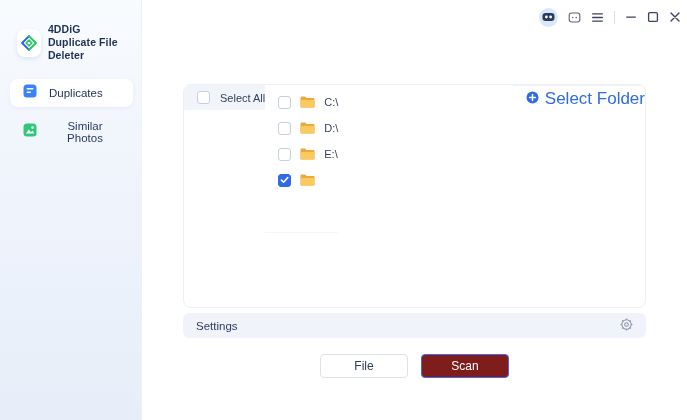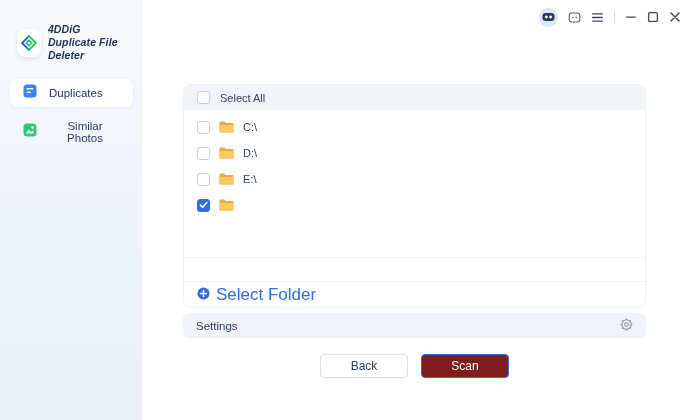--- a/index.html
+++ b/index.html
@@ -9,42 +9,42 @@
   .window { position:relative; width:687px; height:420px; background:#fff; overflow:hidden; }
 
   
   .sidebar { position:absolute; left:0; top:0; width:142px; height:420px;
     background:linear-gradient(180deg,#F8FBFE 0%,#EFF4FC 45%,#E7EEF9 100%);
     border-right:1px solid #EDF1F8; }
   .logo-row { position:absolute; left:17px; top:23px; display:flex; align-items:center; gap:7px; }
   .logo-badge { width:28px; height:28px; background:#fff; border-radius:8px;
     box-shadow:0 2px 5px rgba(40,80,160,.12); display:flex; align-items:center; justify-content:center; }
   .logo-text { line-height:13px; }
-  .logo-line { font-size:10.5px; font-weight:bold; color:#1E3054; letter-spacing:.1px;font-style:italic; }
+  .logo-line { font-size:10.5px; font-weight:bold; color:#1E3054; letter-spacing:.1px; }
   .nav { position:absolute; left:10px; top:79px; width:123px;text-align:center; }
   .nav-item { display:flex; align-items:center; gap:11px; height:28px; padding:0 12px;
     border-radius:8px; margin-bottom:11px; cursor:pointer; }
   .nav-item.active { background:rgba(255,255,255,.95); box-shadow:0 1px 4px rgba(60,90,160,.08); }
   .nav-label { font-size:11.5px; color:#2A3B5E; }
   .nav-item.active .nav-label { color:#22345A; }
 
   
   .titlebar { position:absolute; right:6px; top:6px; height:22px; display:flex; align-items:center; gap:10px; }
   .tb-icon { display:flex; align-items:center; justify-content:center; cursor:pointer; }
   .bot-circle { width:19px; height:19px; border-radius:50%; background:#D8E8FA;
     display:flex; align-items:center; justify-content:center; }
   .tb-sep { width:1px; height:13px; background:#D9DFE9; }
 
   
   .main-title { position:absolute; left:142px; top:40px; width:545px; text-align:center;
     font-size:17px; font-weight:bold; color:#15294E; letter-spacing:.1px; }
 
   .panel { position:absolute; left:183px; top:84px; width:463px; height:224px;
     background:#fff; border:1px solid #EDF1F7; border-radius:8px; overflow:hidden;
-    display:flex; flex-direction:column; }
+    display:flex; flex-direction:row; }
   .panel-header { height:25px; background:#F1F5FA; display:flex; align-items:center;
     padding-left:13px; gap:10px; flex:0 0 auto; }
   .panel-header-label { font-size:11px; color:#33415C; }
   .folder-list { height:148px; flex:0 0 auto; padding-top:4px; border-bottom:1px solid #F3F6FA; }
   .folder-row { height:26px; display:flex; align-items:center; padding-left:13px; gap:9px; cursor:pointer; }
   .folder-label { font-size:11px; color:#33415C; }
   .panel-filler { flex:1 1 auto; }
   .select-folder-row { height:26px; flex:0 0 auto; border-top:1px solid #EEF2F7;
     display:flex; align-items:center; padding-left:13px; gap:6px; cursor:pointer; }
   .select-folder-label { font-size:17px; color:#2F6BE4; }
@@ -234,17 +234,17 @@
           <path d="M2.5 2.5 L3.6 3.6"></path>
             <path d="M10.4 10.4 L11.5 11.5"></path>
             <path d="M11.5 2.5 L10.4 3.6"></path>
             <path d="M3.6 10.4 L2.5 11.5"></path>
         </g>
       </svg>
     </span>
   </div>
 
   <div class="btn-row">
-    <div class="btn btn-back">Back</div>
+    <div class="btn btn-back">File</div>
     <div class="btn btn-scan">Scan</div>
   </div>
 
 </div>
 
 </body></html>

